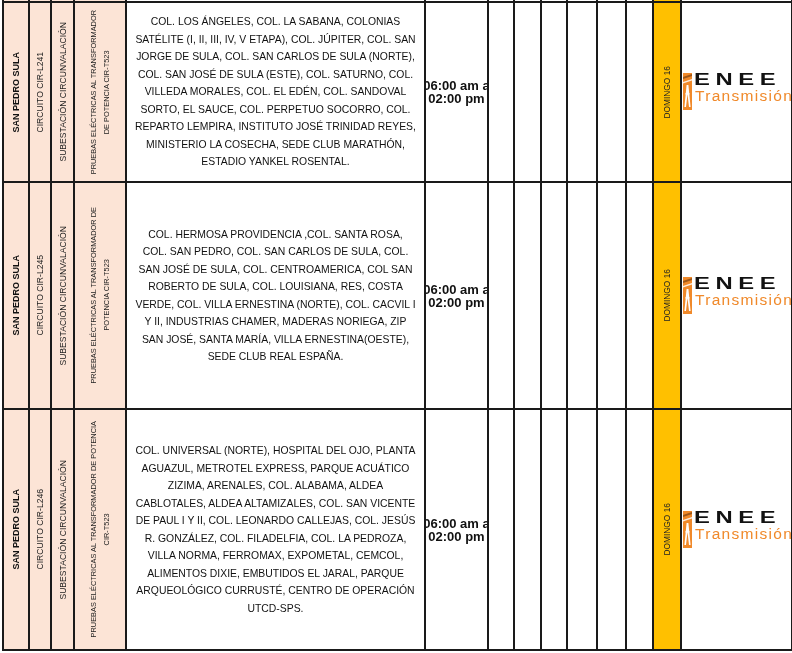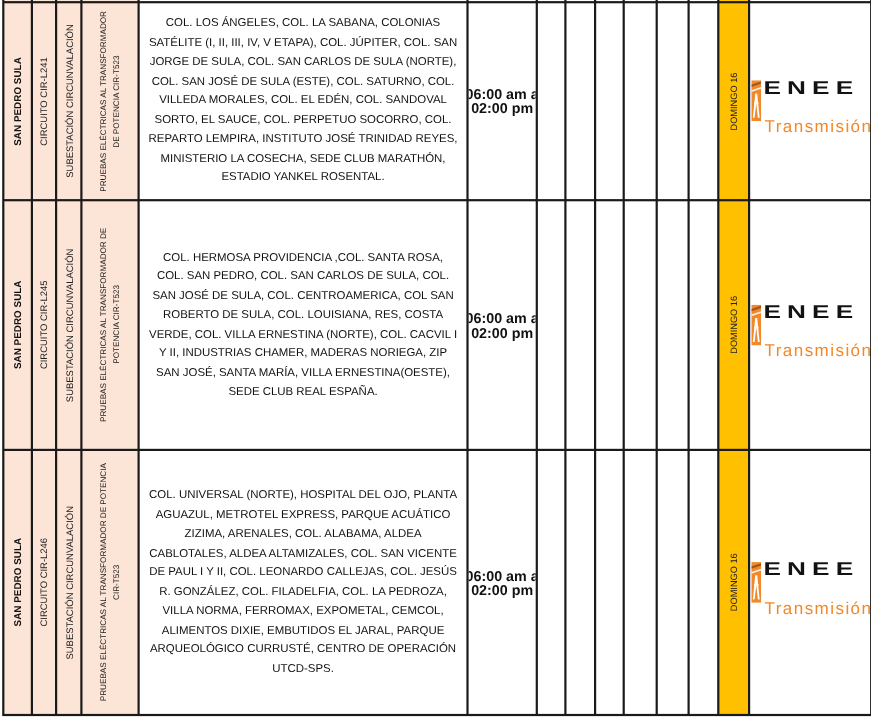--- a/index.html
+++ b/index.html
@@ -56,21 +56,20 @@
       font-size: 17px; line-height: 17px; font-weight: bold;
       letter-spacing: 4px; color: #121212;
       transform: scaleX(1.4); transform-origin: left top;
       white-space: nowrap;
     }
     .logo-sub {
       position: absolute; left: 12px; top: 15px;
       font-size: 15.5px; line-height: 15.5px;
       letter-spacing: 1.3px; color: #F0892A;
       white-space: nowrap;
-      margin-top: 20px;
     }
   </style>
 </head>
 <body>
 
 <div class="sheet">
 
   <div class="cell peach"></div>
   <div class="cell peach"></div>
   <div class="cell peach"></div>

